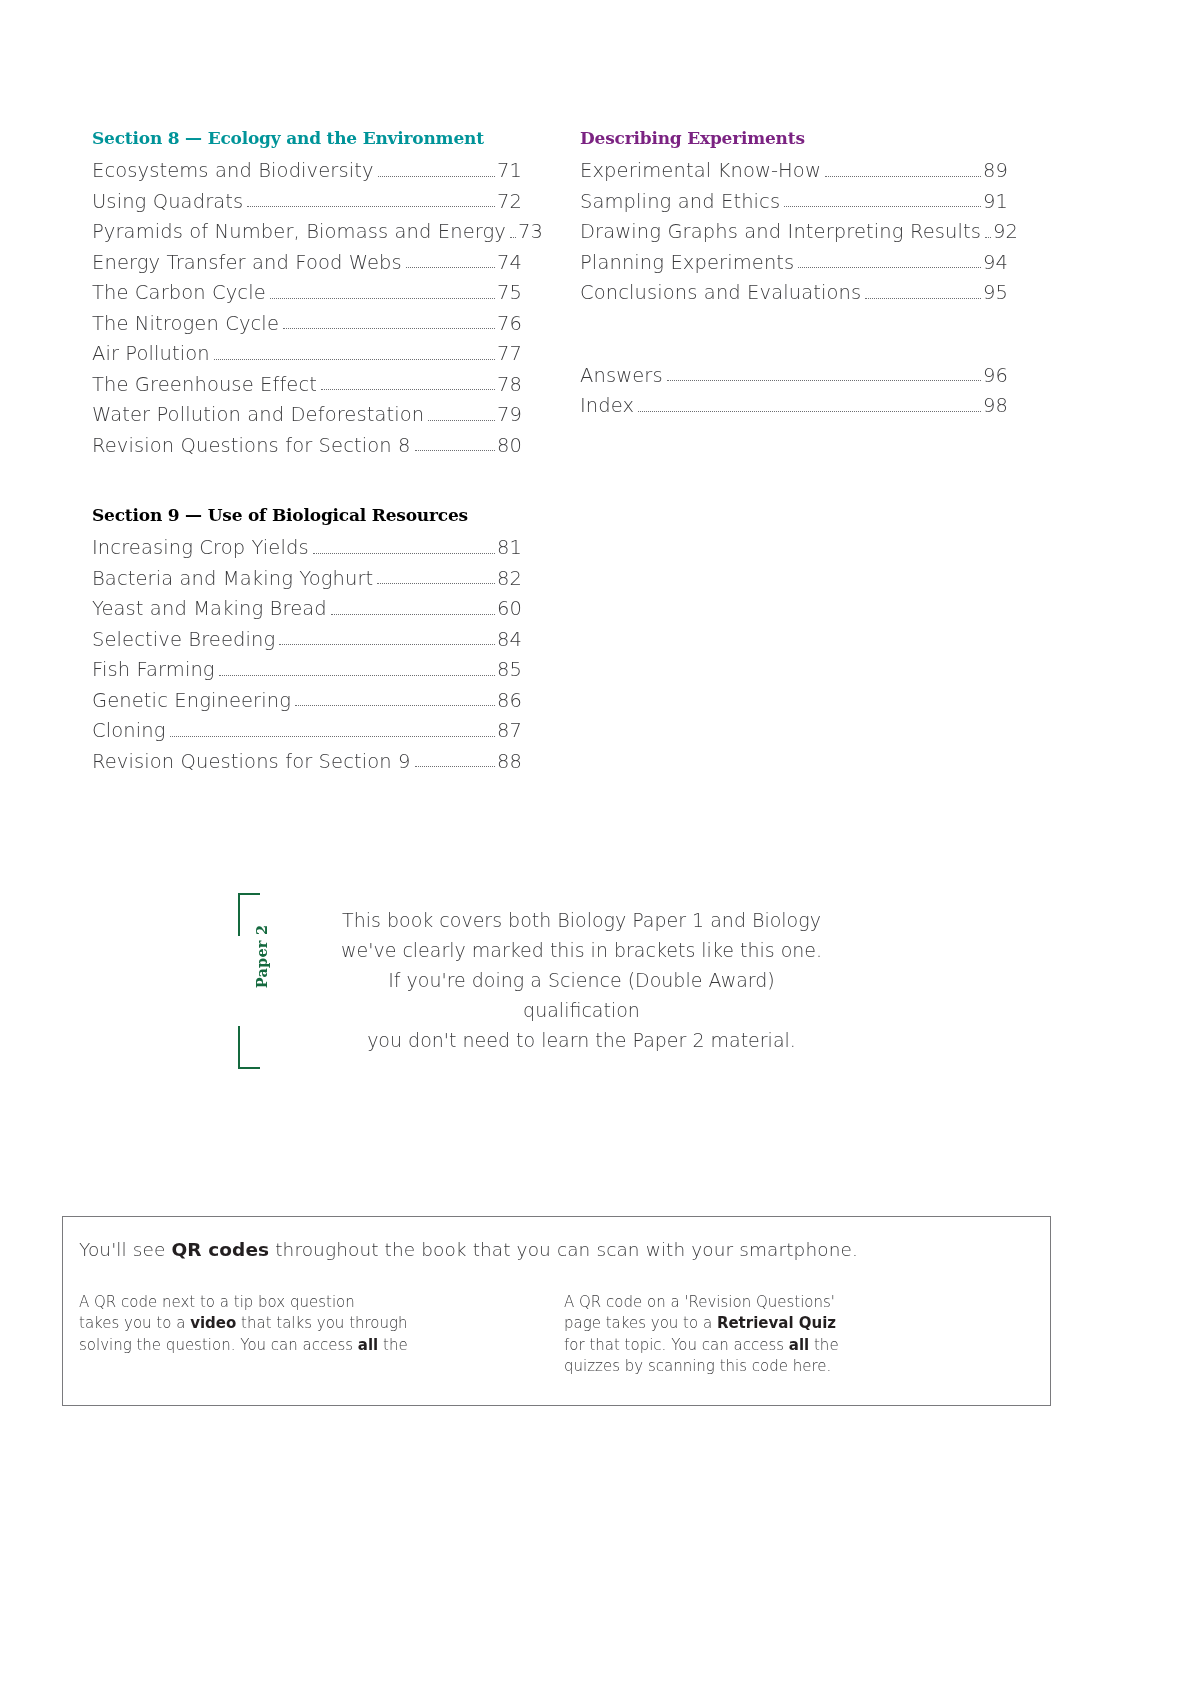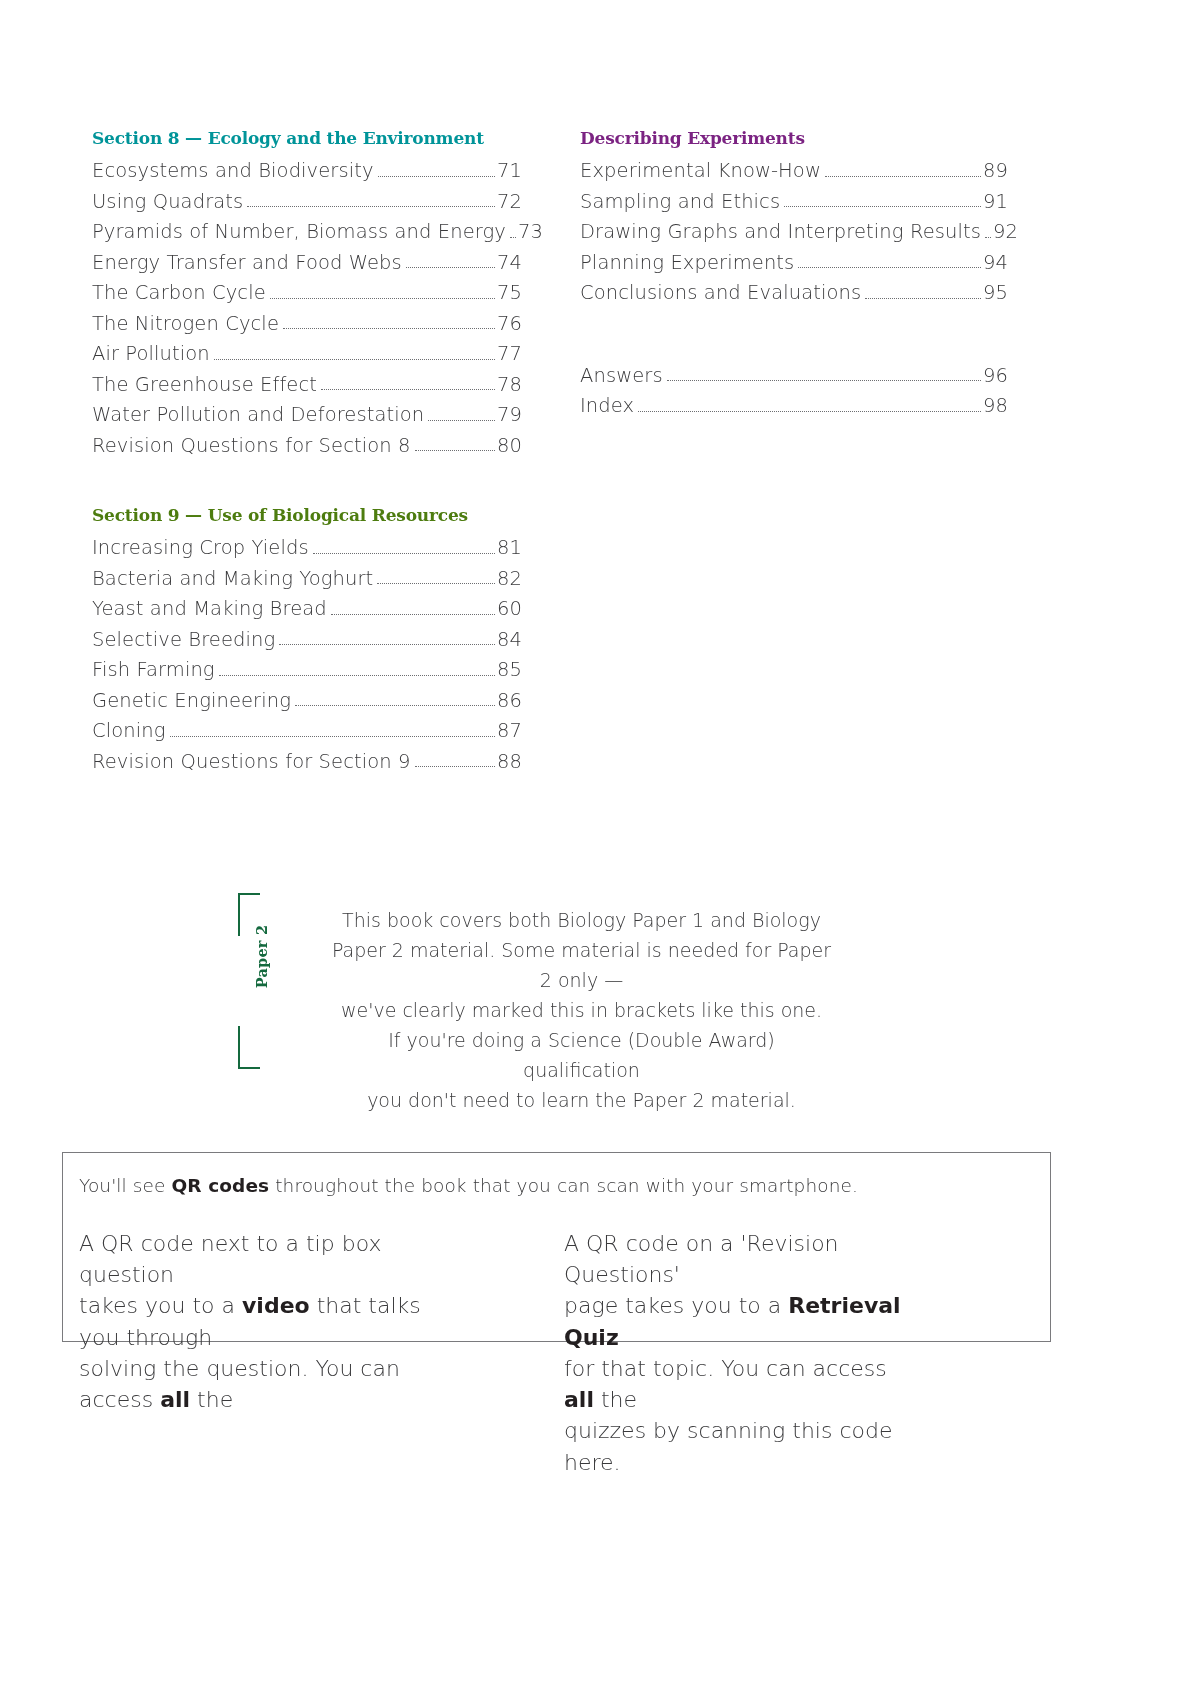--- a/index.html
+++ b/index.html
@@ -41,21 +41,21 @@
 
   .sec-head {
     font-family: "DejaVu Serif", serif;
     font-weight: bold;
     font-size: 17px;
     line-height: 1.29;
     letter-spacing: -0.2px;
     margin: 0 0 6px 0;
   }
   .sec-head.teal   { color: #009499; }
-  .sec-head.navy   { color: #4d7c0f; }
+  .sec-head.navy   { color: #000000; }
   .sec-head.purple { color: #7b2382; }
 
   .sec-head.gap-top { margin-top: 44px; }
 
   .entries { margin: 0; padding: 0; }
 
   .entry {
     display: flex;
     align-items: flex-end;
     font-size: 19.5px;
@@ -138,21 +138,21 @@
     font-size: 19px;
     line-height: 1.58;
     color: #3a3a3c;
     font-weight: 300;
   }
 
   
   .qr-box {
     position: absolute;
     left: 62px;
-    top: 1152px;
+    top: 1216px;
     width: 989px;
     height: 190px;
     border: 1.4px solid #7a7a7d;
     box-sizing: border-box;
   }
   .qr-intro {
     position: absolute;
     left: 16px;
     top: 22px;
     font-size: 18.5px;
@@ -165,21 +165,21 @@
   .qr-cols {
     position: absolute;
     left: 16px;
     top: 75px;
     right: 16px;
     display: flex;
     gap: 110px;
   }
   .qr-col {
     width: 375px;
-    font-size: 22px;
+    font-size: 15px;
     line-height: 1.42;
     color: #3a3a3c;
     font-weight: 300;
   }
   .qr-col b { font-weight: 700; color: #231f20; }
   .qr-col.second { width: 340px; }
 </style>
 </head>
 <body>
 
@@ -344,21 +344,20 @@
   <div class="paper2-block">
     <div class="bracket">
       <span class="arm top-h"></span>
       <span class="arm top-v"></span>
       <span class="arm bot-v"></span>
       <span class="arm bot-h"></span>
     </div>
     <div class="paper2-label">Paper 2</div>
     <div class="paper2-text">
       <div>This book covers both Biology Paper 1 and Biology</div>
-      <div>Paper 2 material.  Some material is needed for Paper 2 only —</div>
       <div>we've clearly marked this in brackets like this one.</div>
       <div>If you're doing a Science (Double Award) qualification</div>
       <div>you don't need to learn the Paper 2 material.</div>
     </div>
   </div>
 
   <div class="qr-box">
     <div class="qr-intro"><span>You'll see </span><b>QR codes</b><span> throughout the book that you can scan with your smartphone.</span></div>
 
     <div class="qr-cols">

